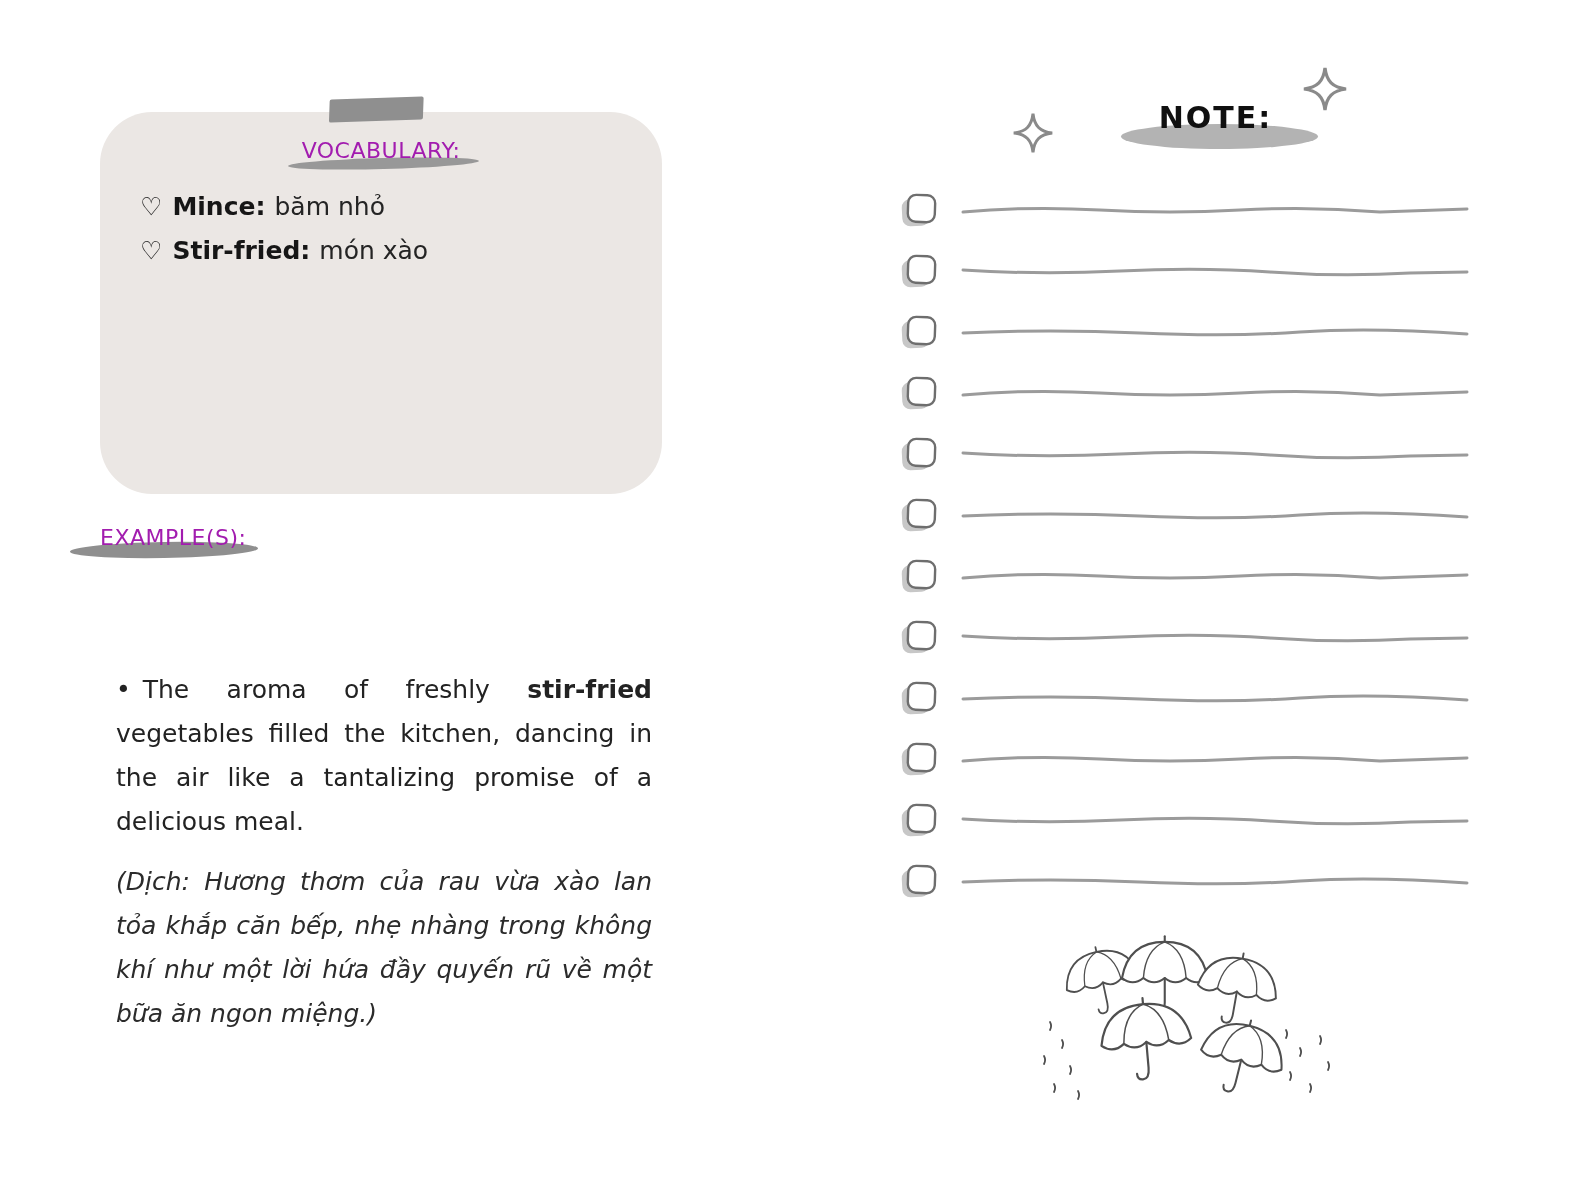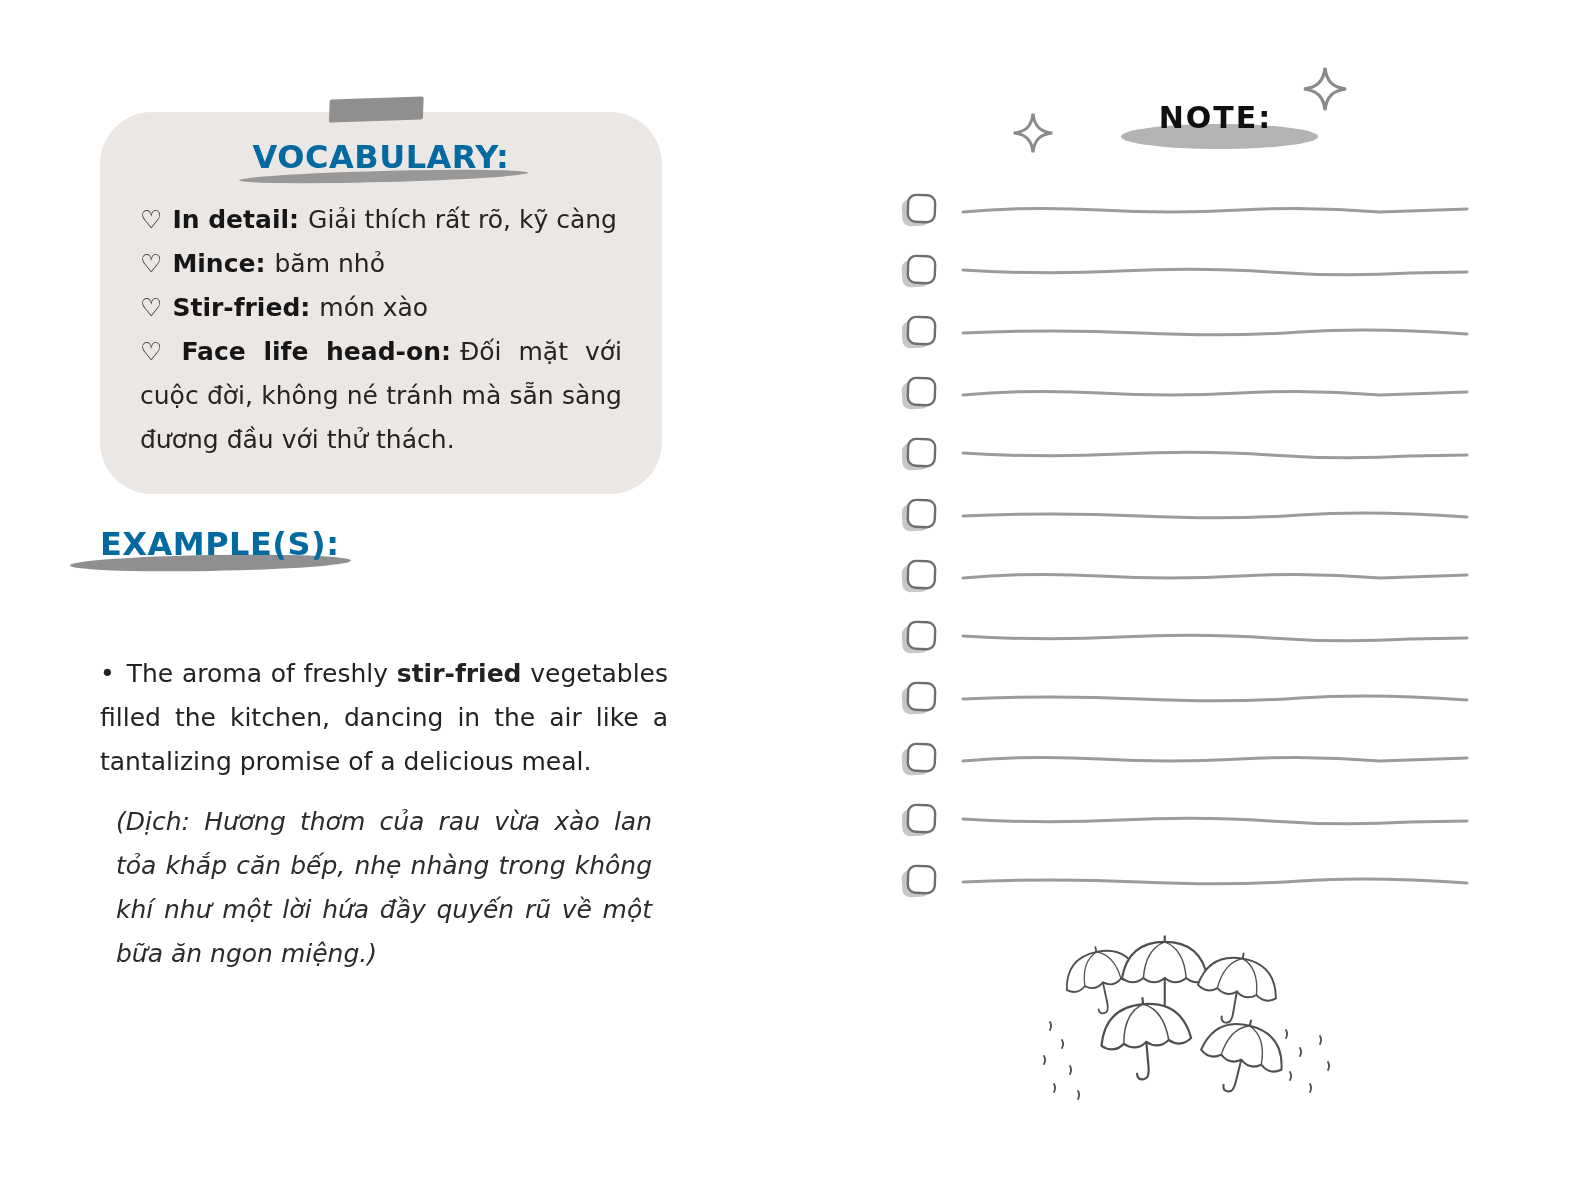--- a/index.html
+++ b/index.html
@@ -38,22 +38,22 @@
     z-index: 0;
   }
   .vocab-head { text-align: center; }
   .vocab-smudge {
     left: -14px; right: -18px; bottom: -6px; height: 11px;
     transform: rotate(-1.5deg);
     opacity: .9;
   }
   .head-title {
     position: relative; z-index: 1;
-    font-size: 32px; font-weight: 700; letter-spacing: .5px;
-    color: #0369a1;
+    font-size: 22px; font-weight: 400; letter-spacing: .5px;
+    color: #a21caf;
   }
   .vocab-items {
     margin-top: 22px;
     font-size: 25px;
     line-height: 44px;
     text-align: justify;
     color: #242424;
   }
   .vocab-item { margin: 0; }
   .heart { margin-right: 10px; color: #1c1c1c; }
@@ -69,21 +69,21 @@
     transform: rotate(-1deg);
   }
   .example-body {
     position: absolute;
     left: 100px; top: 652px;
     width: 568px;
     font-size: 25px;
     line-height: 44px;
     text-align: justify;
   }
-  .example-sentence { margin: 0; }
+  .example-sentence { margin: 16px; }
   .dot { margin-right: 12px; }
   .b { font-weight: 700; }
   .example-translation { margin: 16px; font-style: italic; color: #2b2b2b; }
 
   
   .note-head {
     position: absolute;
     left: 1123px; top: 100px; width: 185px;
     text-align: center;
   }
@@ -117,30 +117,24 @@
   <section class="vocab-card">
     <div class="tape"></div>
     <div class="vocab-head">
       <span class="title-inner">
         <span class="smudge vocab-smudge"></span>
         <span class="head-title">VOCABULARY:</span>
       </span>
     </div>
     <div class="vocab-items">
       <p class="vocab-item">
-        <span class="heart">♡</span><span class="vocab-term">In detail:</span><span class="vocab-def">Giải thích rất rõ, kỹ càng</span>
-      </p>
-      <p class="vocab-item">
         <span class="heart">♡</span><span class="vocab-term">Mince:</span><span class="vocab-def">băm nhỏ</span>
       </p>
       <p class="vocab-item">
         <span class="heart">♡</span><span class="vocab-term">Stir-fried:</span><span class="vocab-def">món xào</span>
-      </p>
-      <p class="vocab-item">
-        <span class="heart">♡</span><span class="vocab-term">Face life head-on:</span><span class="vocab-def">Đối mặt với cuộc đời, không né tránh mà sẵn sàng đương đầu với thử thách.</span>
       </p>
     </div>
   </section>
 
   <div class="ex-head">
     <span class="title-inner">
       <span class="smudge ex-smudge"></span>
       <span class="head-title">EXAMPLE(S):</span>
     </span>
   </div>

